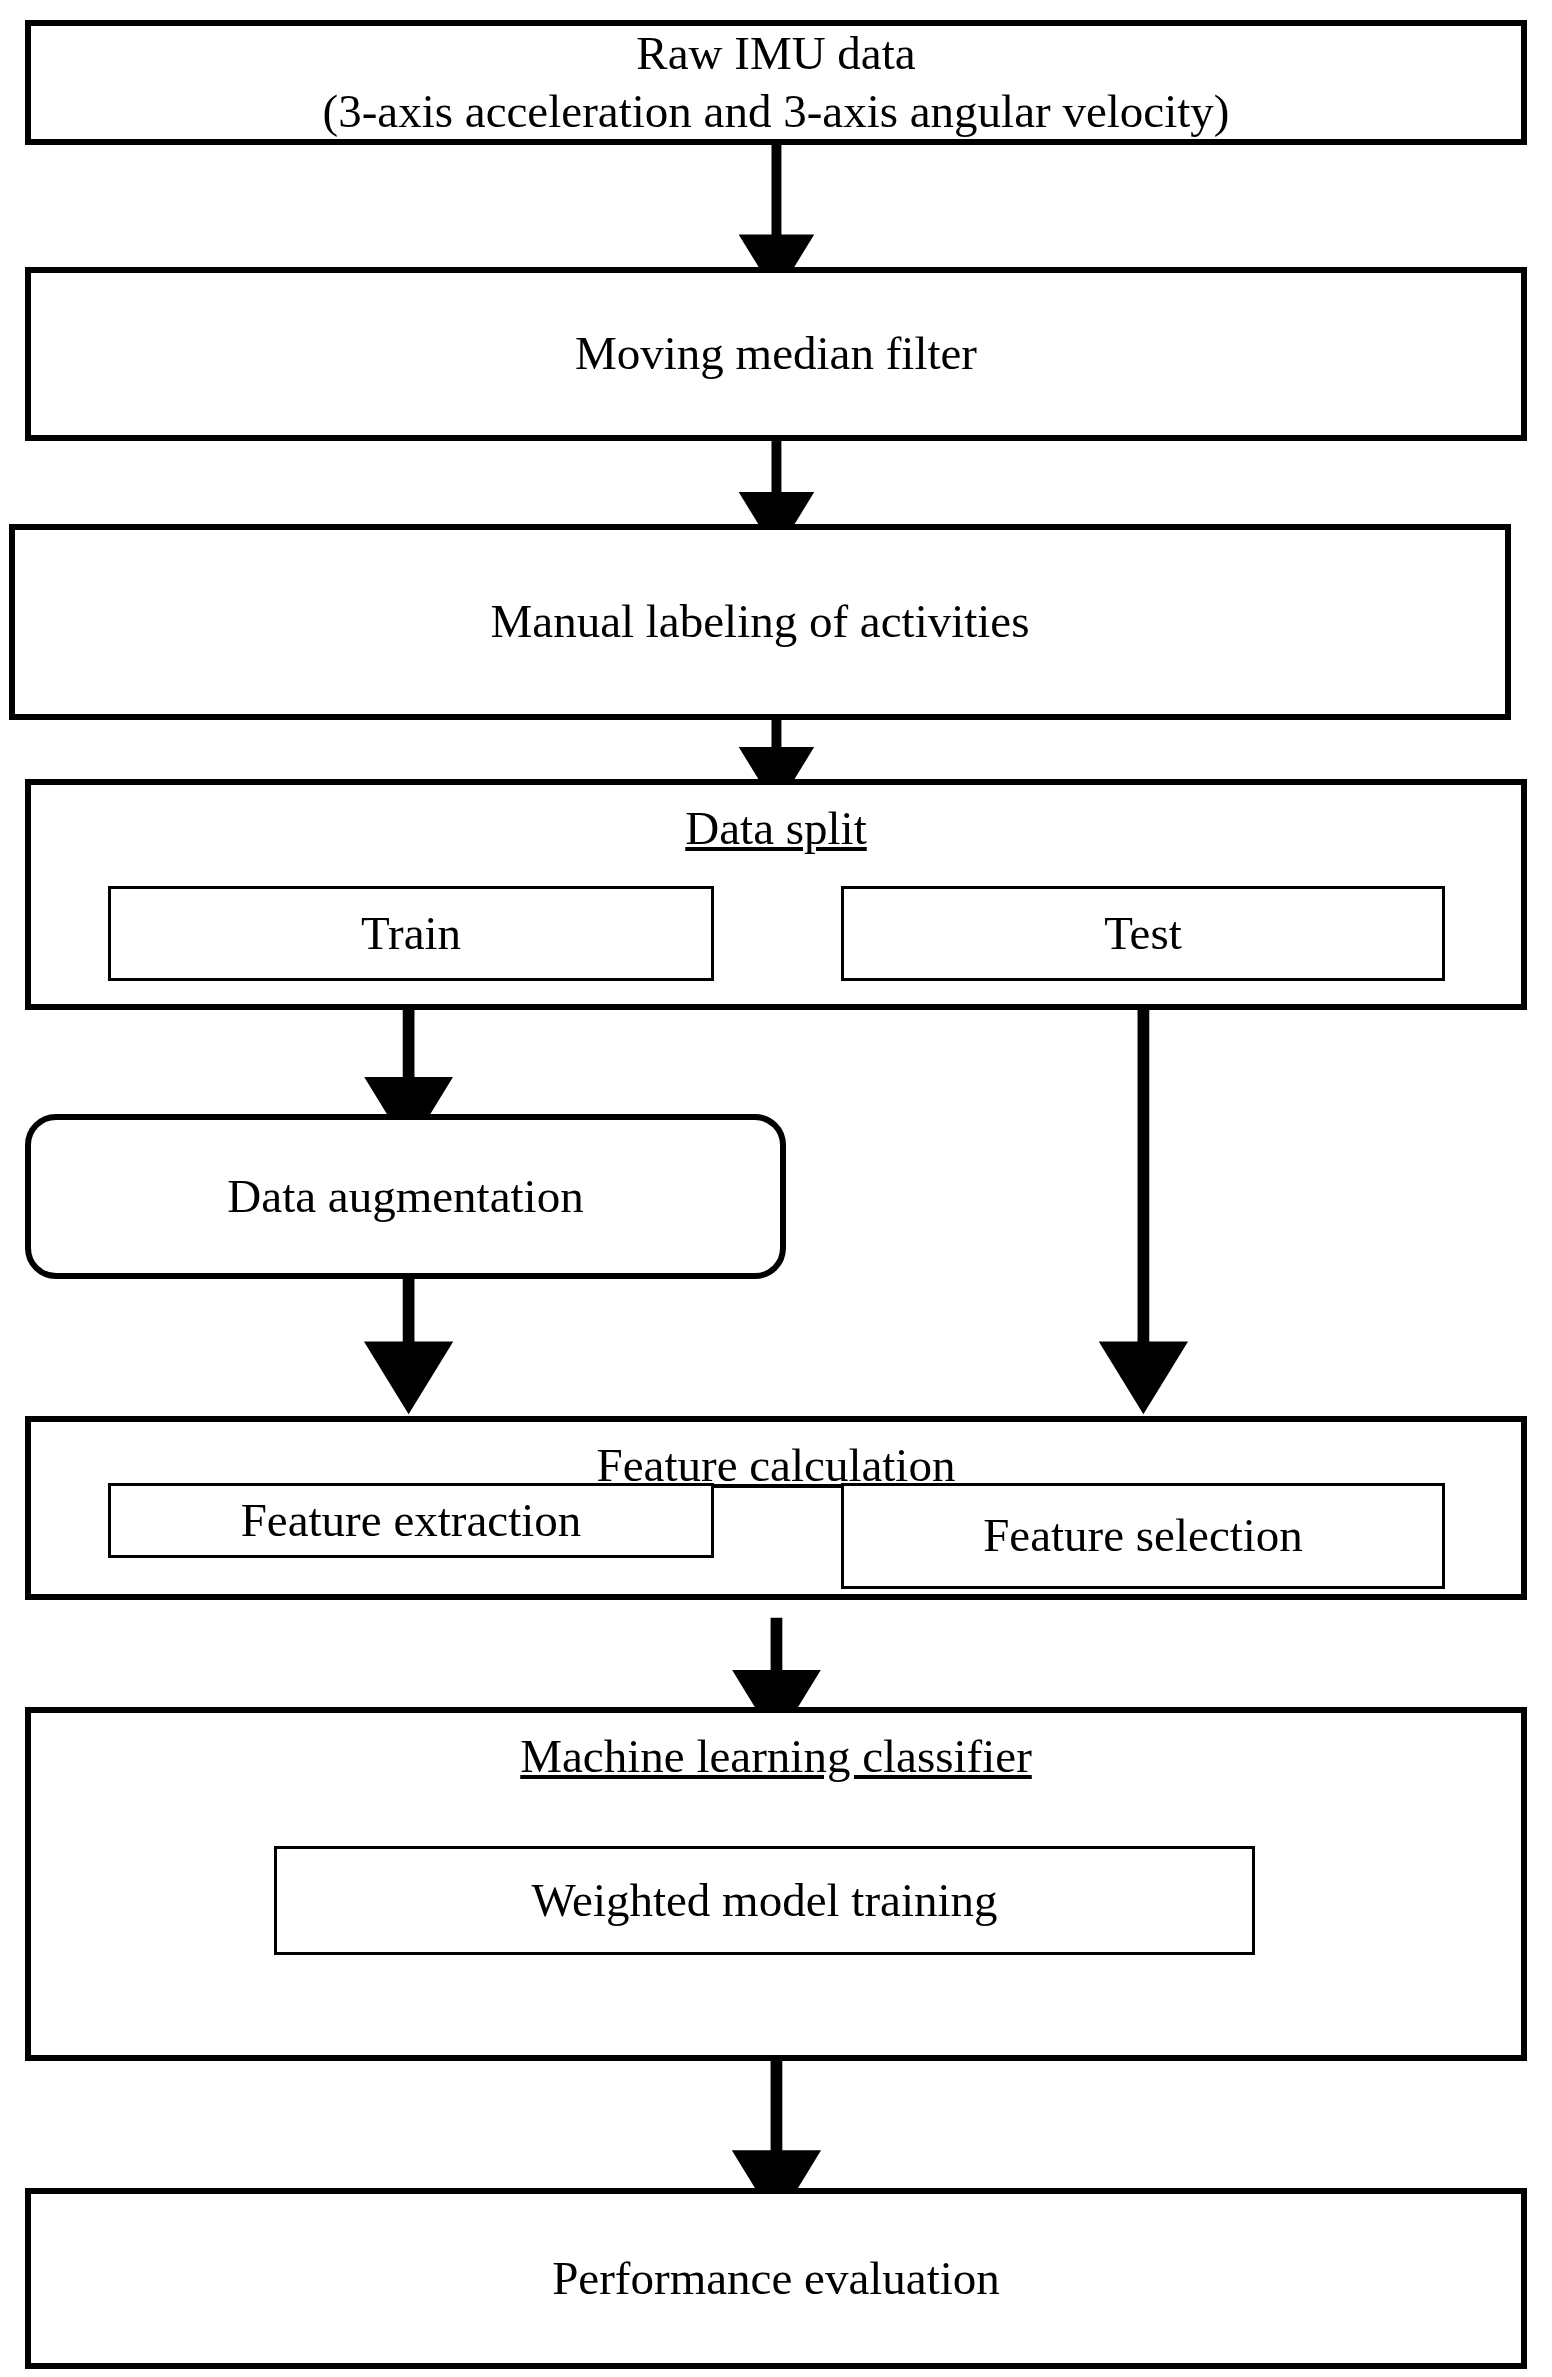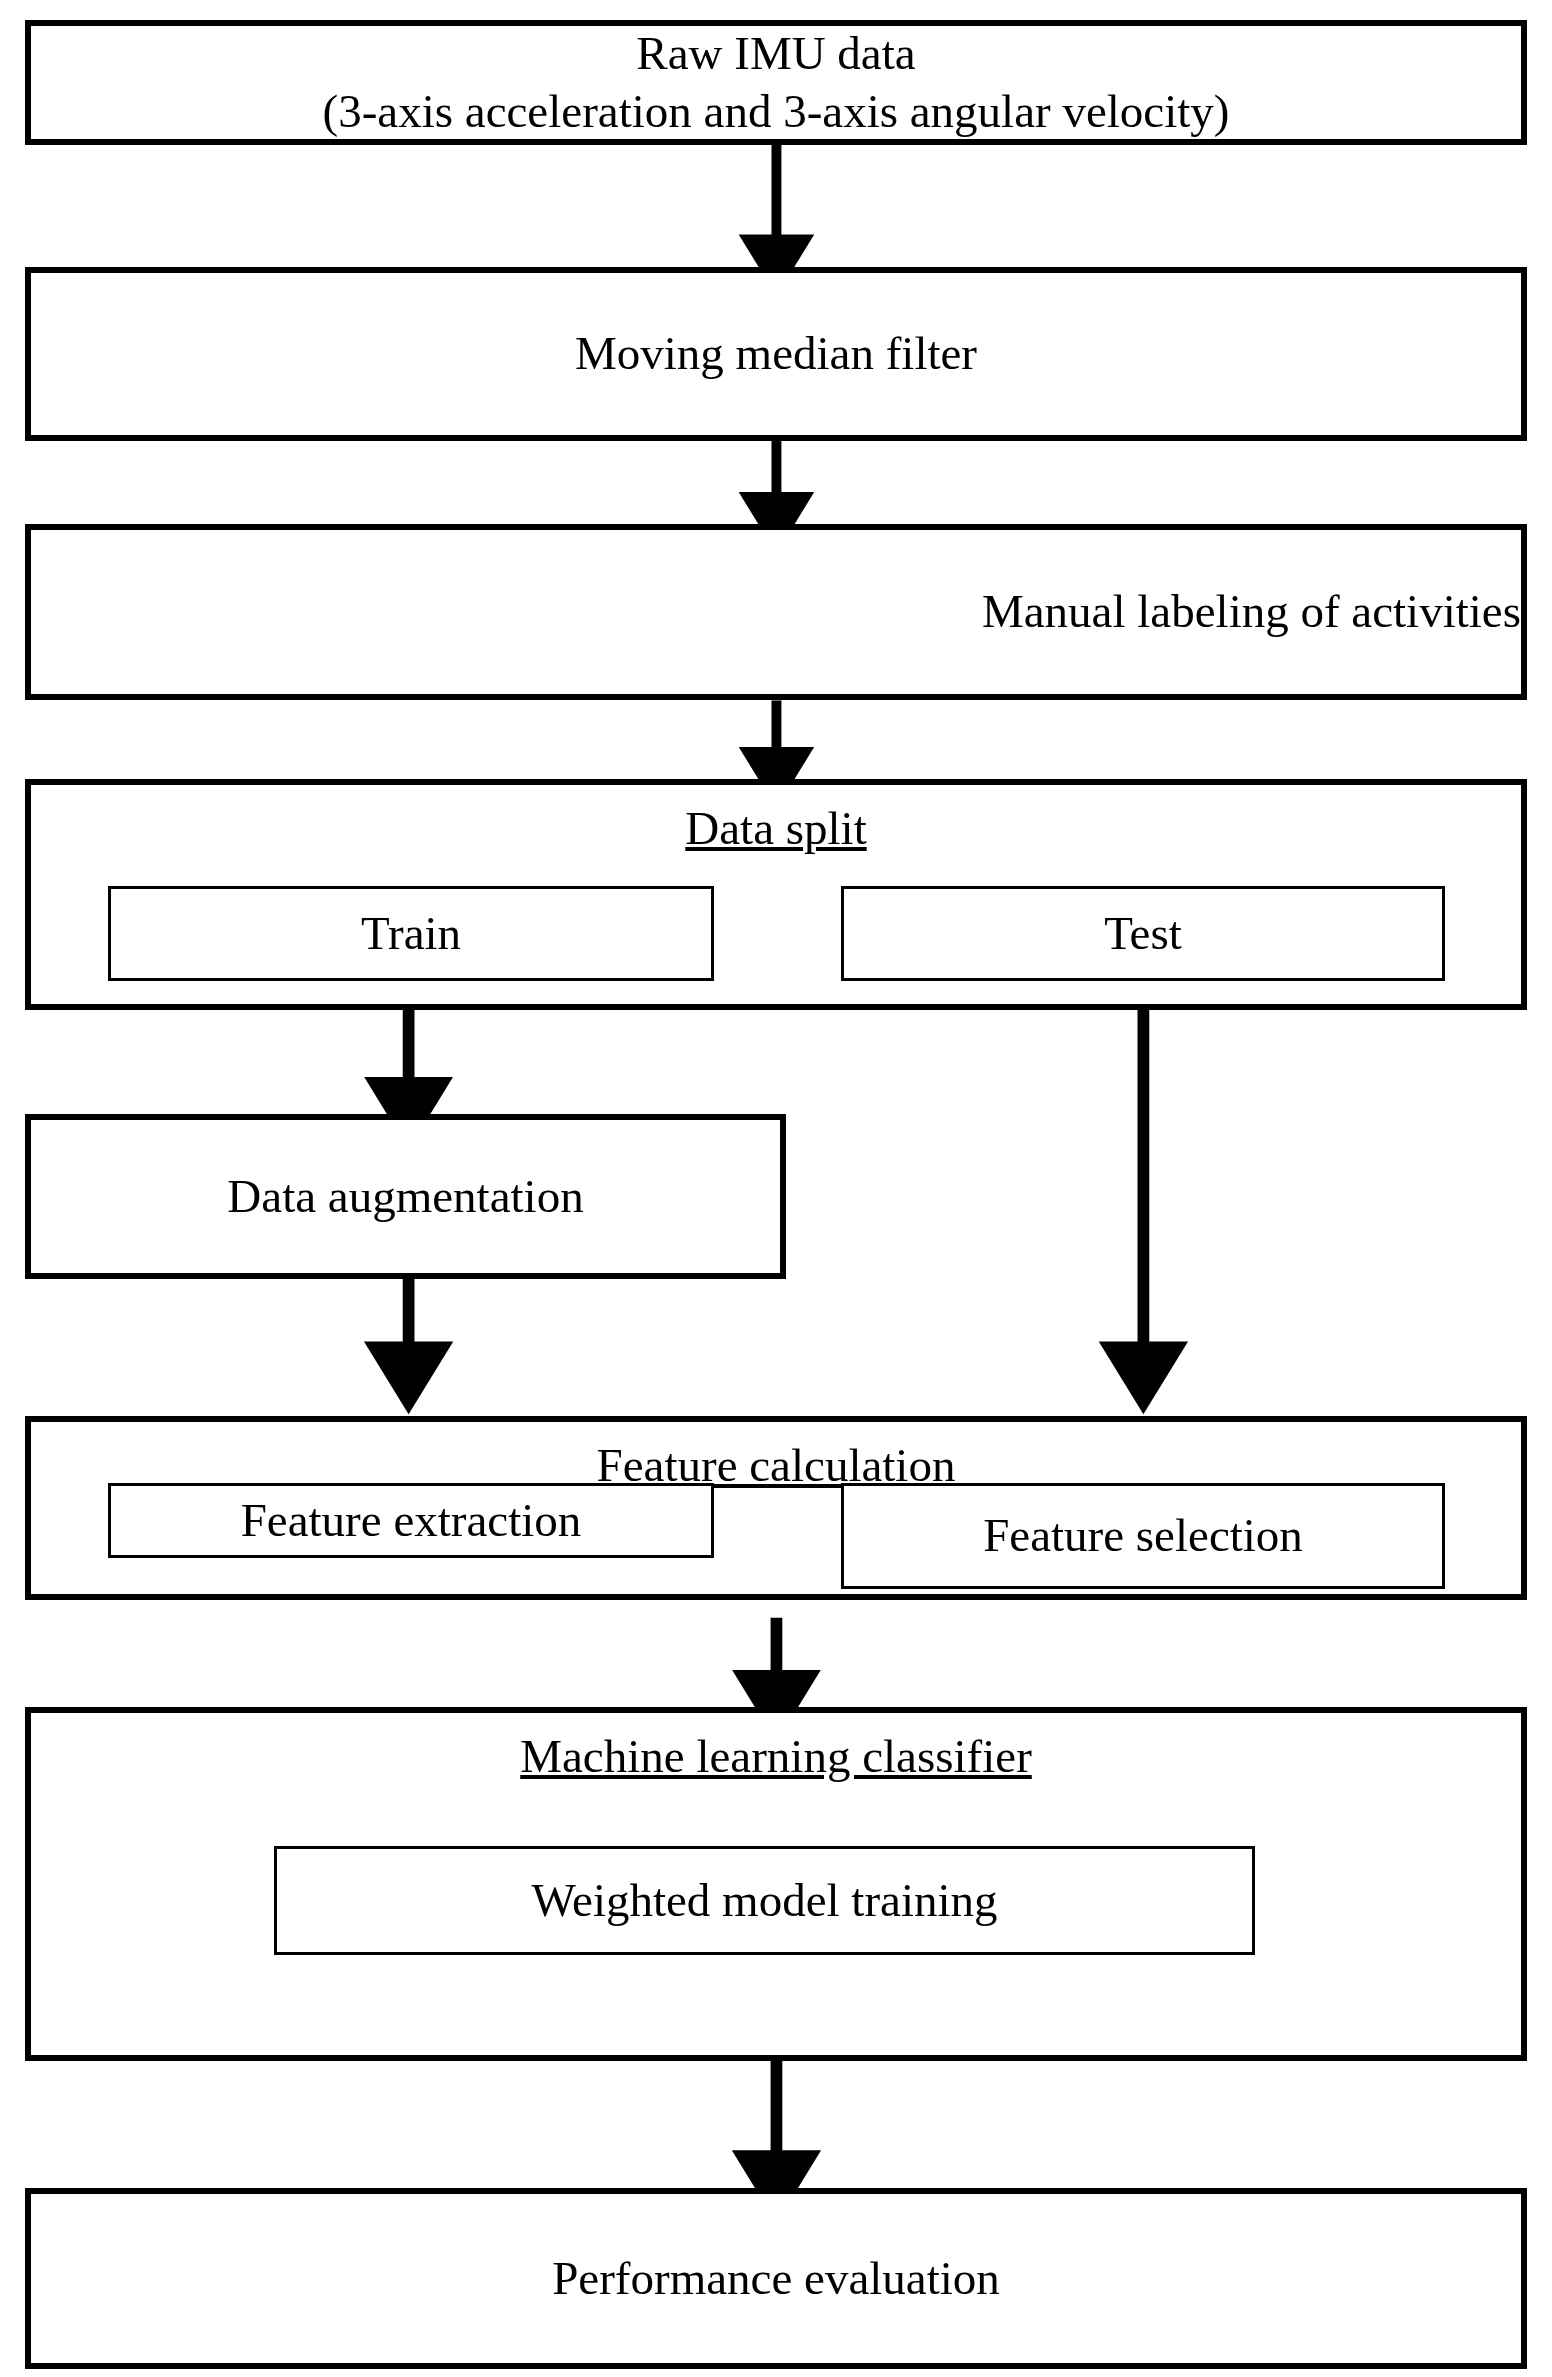--- a/index.html
+++ b/index.html
@@ -99,35 +99,35 @@
 
   <div class="node" style="left:25px; top:20px; width:1502px; height:125px;">
     <span class="node-label">Raw IMU data
 (3-axis acceleration and 3-axis angular velocity)</span>
   </div>
 
   <div class="node" style="left:25px; top:267px; width:1502px; height:174px;">
     <span class="node-label">Moving median filter</span>
   </div>
 
-  <div class="node" style="left:25px; top:524px; width:1502px; height:176px;justify-content:flex-end;">
+  <div class="node" style="left:9px; top:524px; width:1502px; height:196px;">
     <span class="node-label">Manual labeling of activities</span>
   </div>
 
   <div class="group" style="left:25px; top:779px; width:1502px; height:231px;">
     <div class="group-title" style="top:16.3px;">Data split</div>
   </div>
   <div class="node sub" style="left:841px; top:886px; width:604px; height:95px;">
     <span class="node-label">Test</span>
   </div>
   <div class="node sub" style="left:108px; top:886px; width:606px; height:95px;">
     <span class="node-label">Train</span>
   </div>
 
-  <div class="node" style="left:25px; top:1114px; width:761px; height:165px;">
+  <div class="node" style="left:25px; top:1114px; width:761px; height:165px;border-radius:31px;">
     <span class="node-label">Data augmentation</span>
   </div>
 
   <div class="group" style="left:25px; top:1379px; width:1502px; height:184px;margin-top:37px;">
     <div class="group-title" style="top:16.3px;">Feature calculation</div>
   </div>
   <div class="node sub" style="left:108px; top:1483px; width:606px; height:75px;">
     <span class="node-label">Feature extraction</span>
   </div>
   <div class="node sub" style="left:841px; top:1483px; width:604px; height:106px;">

